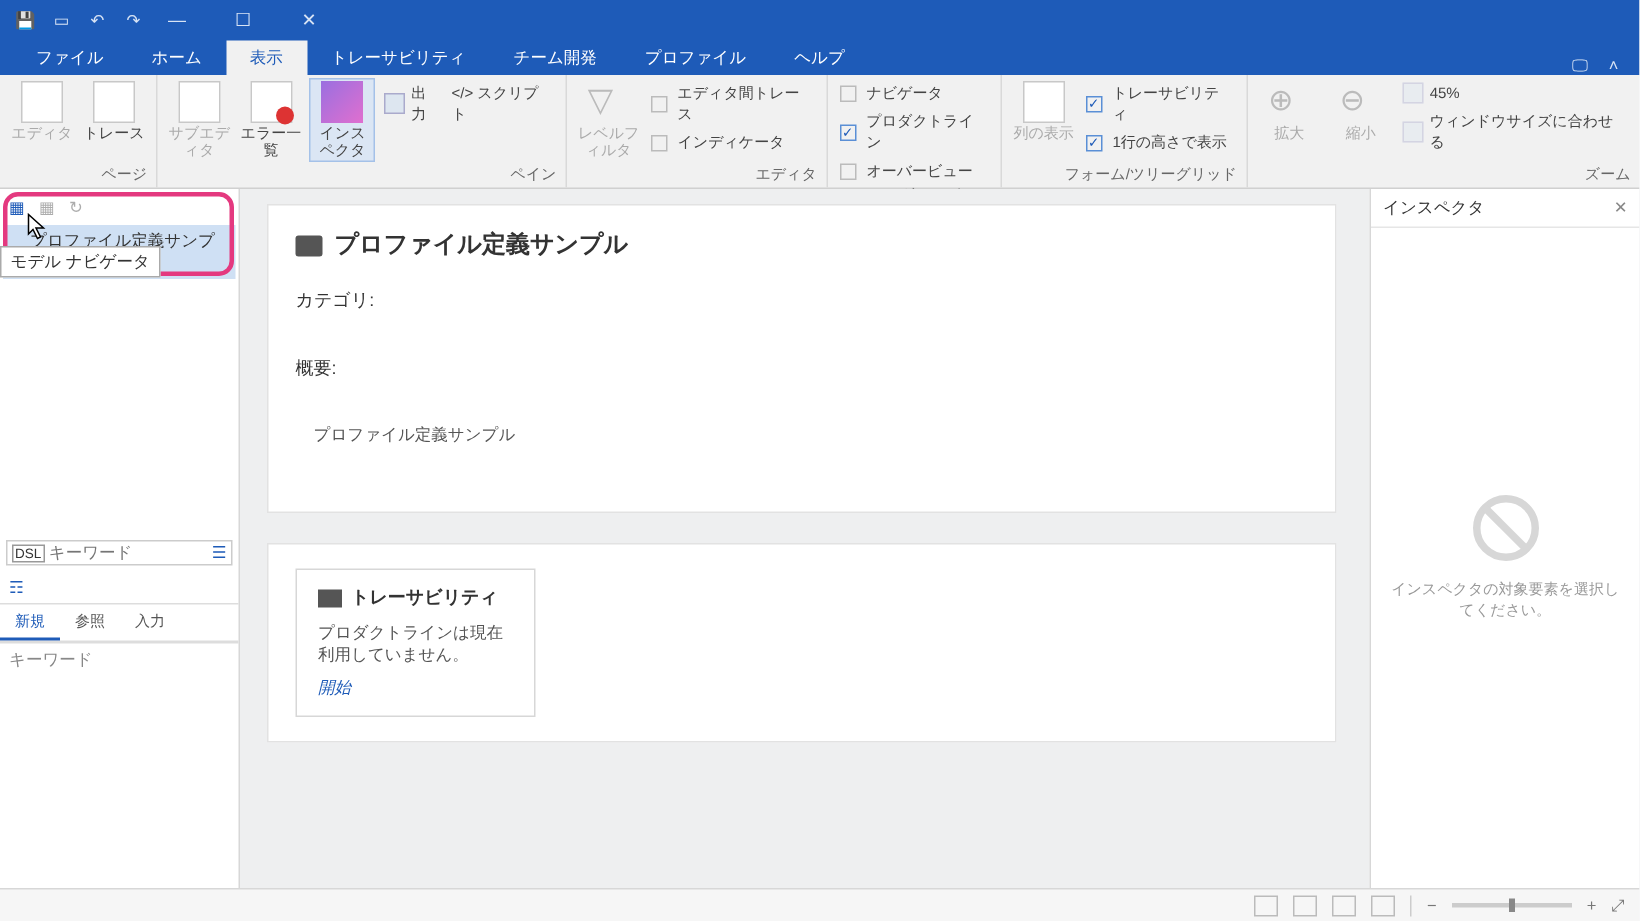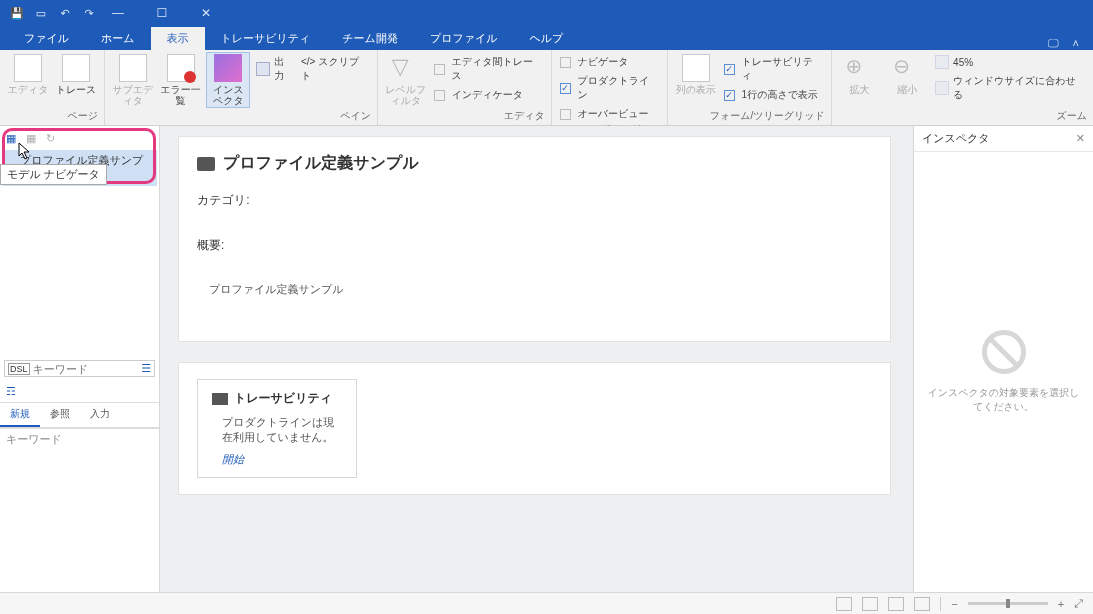--- a/index.html
+++ b/index.html
@@ -54,21 +54,21 @@
 .kwfoot { border-top:1px solid #ddd; padding:3px 6px; font-size:11px; color:#888; }
 
 
 .maineditor { flex:1; background:#eeeff0; padding:10px 22px 10px 18px; overflow:auto; }
 .card { background:#fff; border:1px solid #e2e2e2; padding:16px 18px; margin-bottom:20px; }
 .card h2 { font-size:16px; font-weight:600; display:flex; align-items:center; gap:8px; margin-bottom:18px; }
 .card .row { margin-bottom:28px; font-size:12px; }
 .card .row .lab { color:#333; }
 .subbox { display:inline-block; border:1px solid #d7d7d7; padding:10px 14px; width:160px; vertical-align:top; }
 .subbox h3 { font-size:12px; font-weight:600; display:flex; align-items:center; gap:6px; margin-bottom:8px; }
-.subbox p { font-size:11px; color:#555; line-height:1.4;margin-left:10px; }
+.subbox p { font-size:11px; color:#555; line-height:1.4; }
 .linkish { color:#1e5bb8; cursor:pointer;font-style:italic; }
 
 
 .inspector { width:180px; border-left:1px solid #d7d7d7; display:flex; flex-direction:column; }
 .insphead { display:flex; justify-content:space-between; align-items:center; padding:5px 8px; border-bottom:1px solid #e6e6e6; font-size:11px; }
 .inspbody { flex:1; display:flex; flex-direction:column; align-items:center; justify-content:center; color:#999; font-size:10px; text-align:center; padding:0 12px; gap:12px; }
 .noicon { width:44px; height:44px; border:5px solid #d7d7d7; border-radius:50%; position:relative; }
 .noicon::after { content:""; position:absolute; width:42px; height:5px; background:#d7d7d7; transform:rotate(45deg); left:-4px; top:15px; }
 
 

